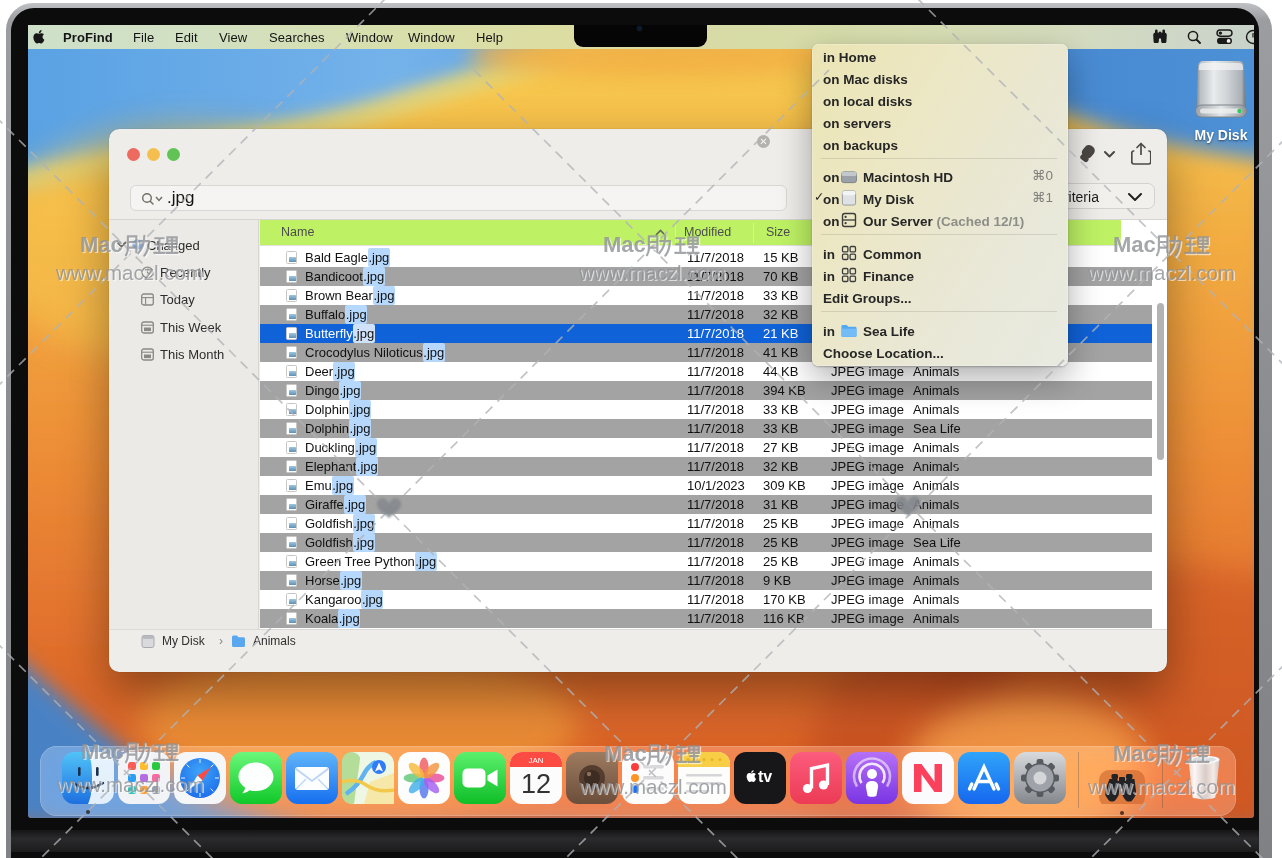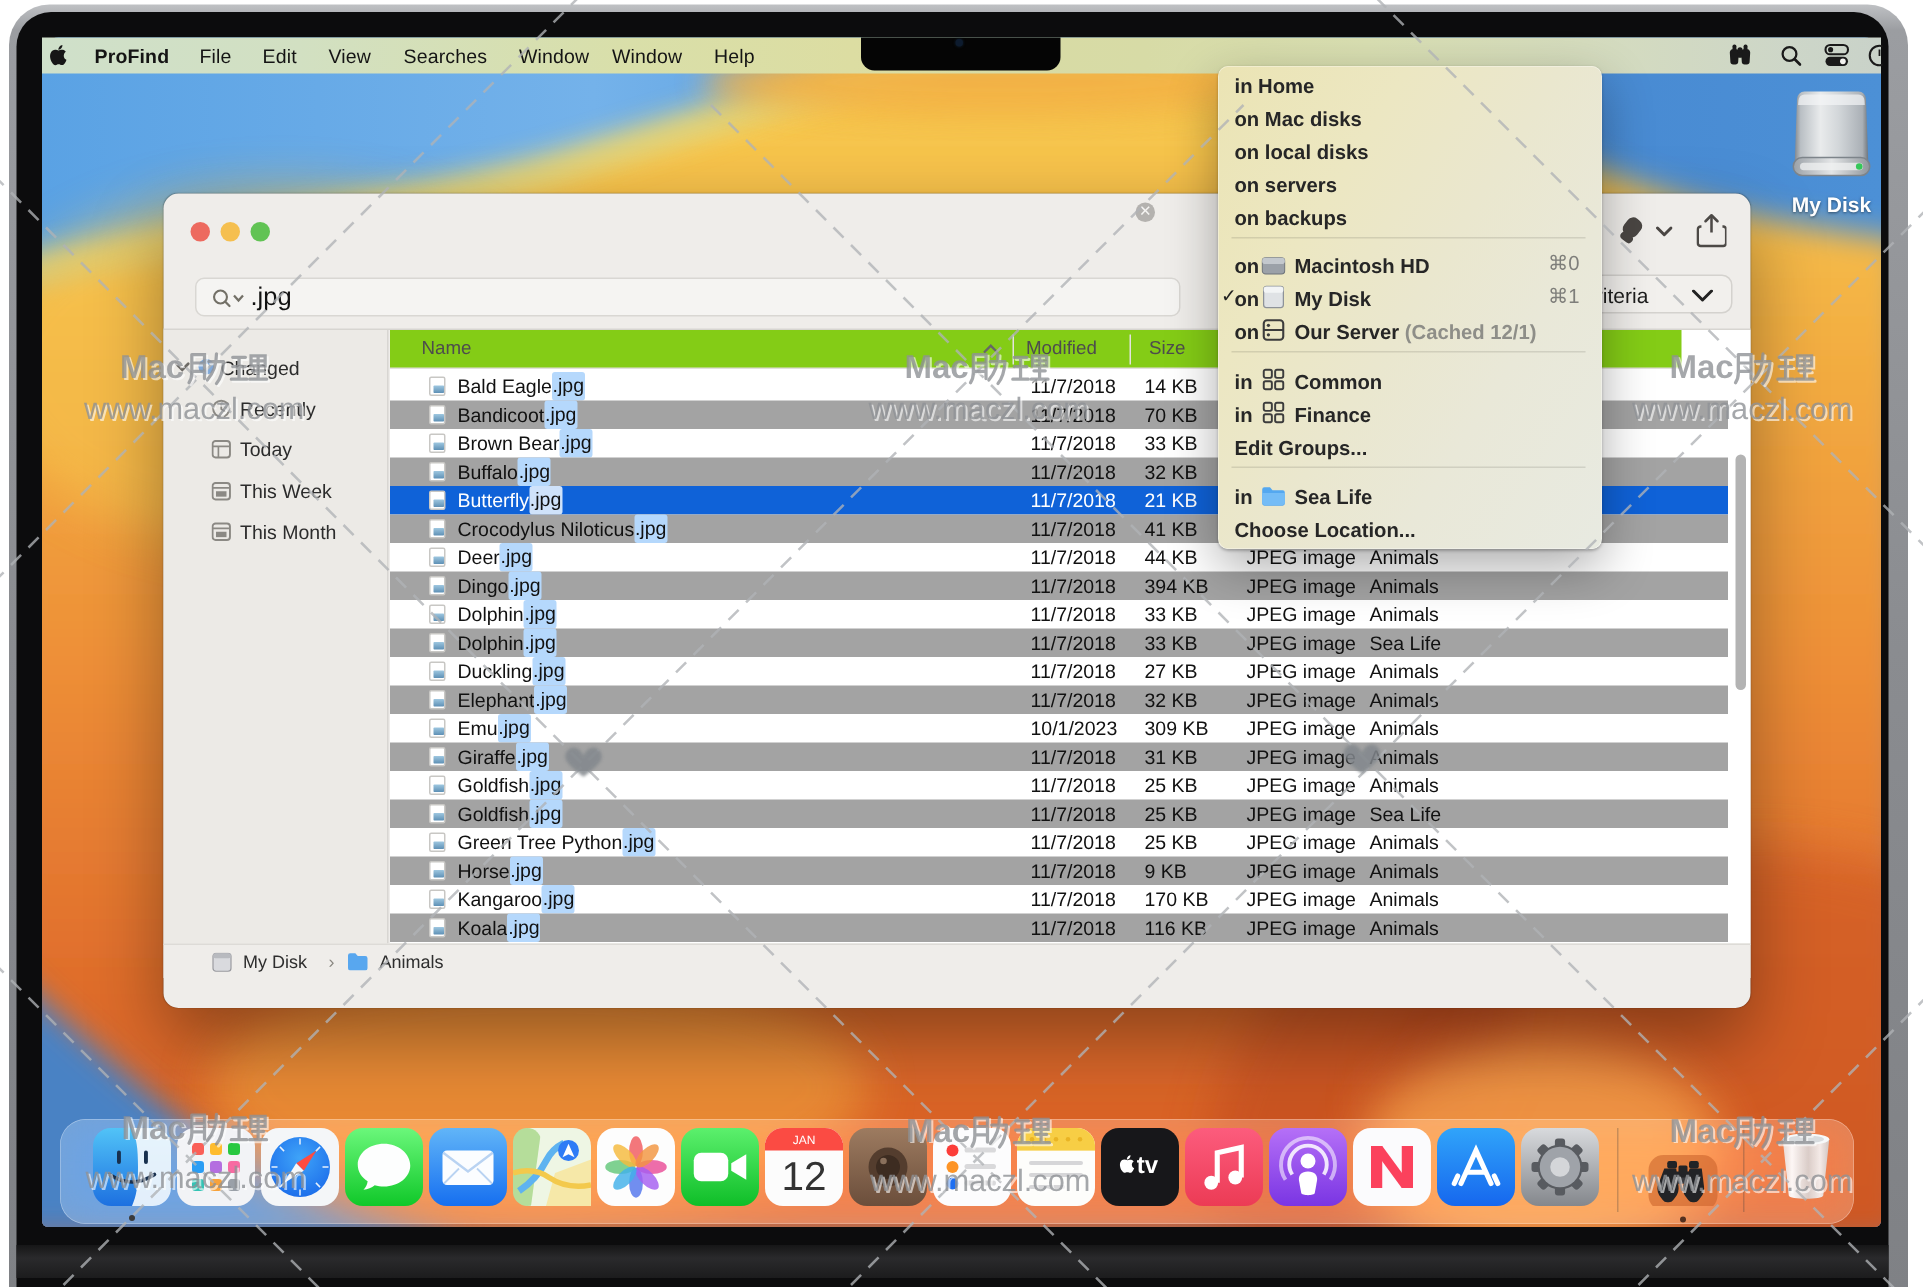--- a/index.html
+++ b/index.html
@@ -51,21 +51,21 @@
 #savecrit span { position:absolute; left:52px; top:5px; font-size:14px; color:#1d1d1d; }
 
 
 #sidebar { position:absolute; left:0; top:91px; width:150px; height:409px;
   background:#eceae6; border-right:1px solid #d8d6d2; }
 .sbi { position:absolute; left:51px; font-size:13px; color:#2c2c2c; }
 .sbico { position:absolute; left:32px; width:13px; height:13px; }
 
 
 #list { position:absolute; left:151px; top:91px; width:907px; height:409px; background:#fff; overflow:hidden; }
-#lhead { position:absolute; left:0; top:0; width:861px; height:26px; background:#84cc16;
+#lhead { position:absolute; left:0; top:0; width:861px; height:26px; background:#bef264;
   border-bottom:1px solid #e2e0dc; font-size:12.5px; color:#4d4d4d;padding-left:20px; }
 #lhead .csep { position:absolute; top:3px; width:1px; height:20px; background:#e4e2de; }
 .row { position:absolute; left:0; width:892px; height:19px; line-height:19px; font-size:13px; color:#111;padding-left:20px; }
 .row.alt { background:#a3a3a3; }
 .row.sel { background:#0f62d8; color:#fff; width:892px; }
 .row > span { position:absolute; top:0; height:19px; white-space:nowrap; }
 .row > .ficon { left:26px; top:3px; width:11px; height:13px; background:#fff;
   border:0.5px solid #c8c7c4; border-radius:1.5px; }
 .row .fi2 { position:absolute; left:1.5px; top:5.5px; width:7px; height:5px;
   background:linear-gradient(180deg,#9ec7e0,#5e90b5); border-radius:0.5px; }
@@ -291,21 +291,21 @@
    <span class="abs" style="left:424px;top:5px">Modified</span>
    <div class="csep" style="left:493px"></div>
    <span class="abs" style="left:506px;top:5px">Size</span>
   </div>
 <div class="row" style="top:27.5px">
         <span class="ficon">
           <span class="fi2"></span>
         </span>
         <span class="fname">Bald Eagle<span class="hl">.jpg</span></span>
         <span class="fdate">11/7/2018</span>
-        <span class="fsize">14 KB</span>
+        <span class="fsize">15 KB</span>
         <span class="fkind">JPEG image</span>
         <span class="flabel">Animals</span>
       </div>
 <div class="row alt" style="top:46.5px">
         <span class="ficon">
           <span class="fi2"></span>
         </span>
         <span class="fname">Bandicoot<span class="hl">.jpg</span></span>
         <span class="fdate">11/7/2018</span>
         <span class="fsize">70 KB</span>

